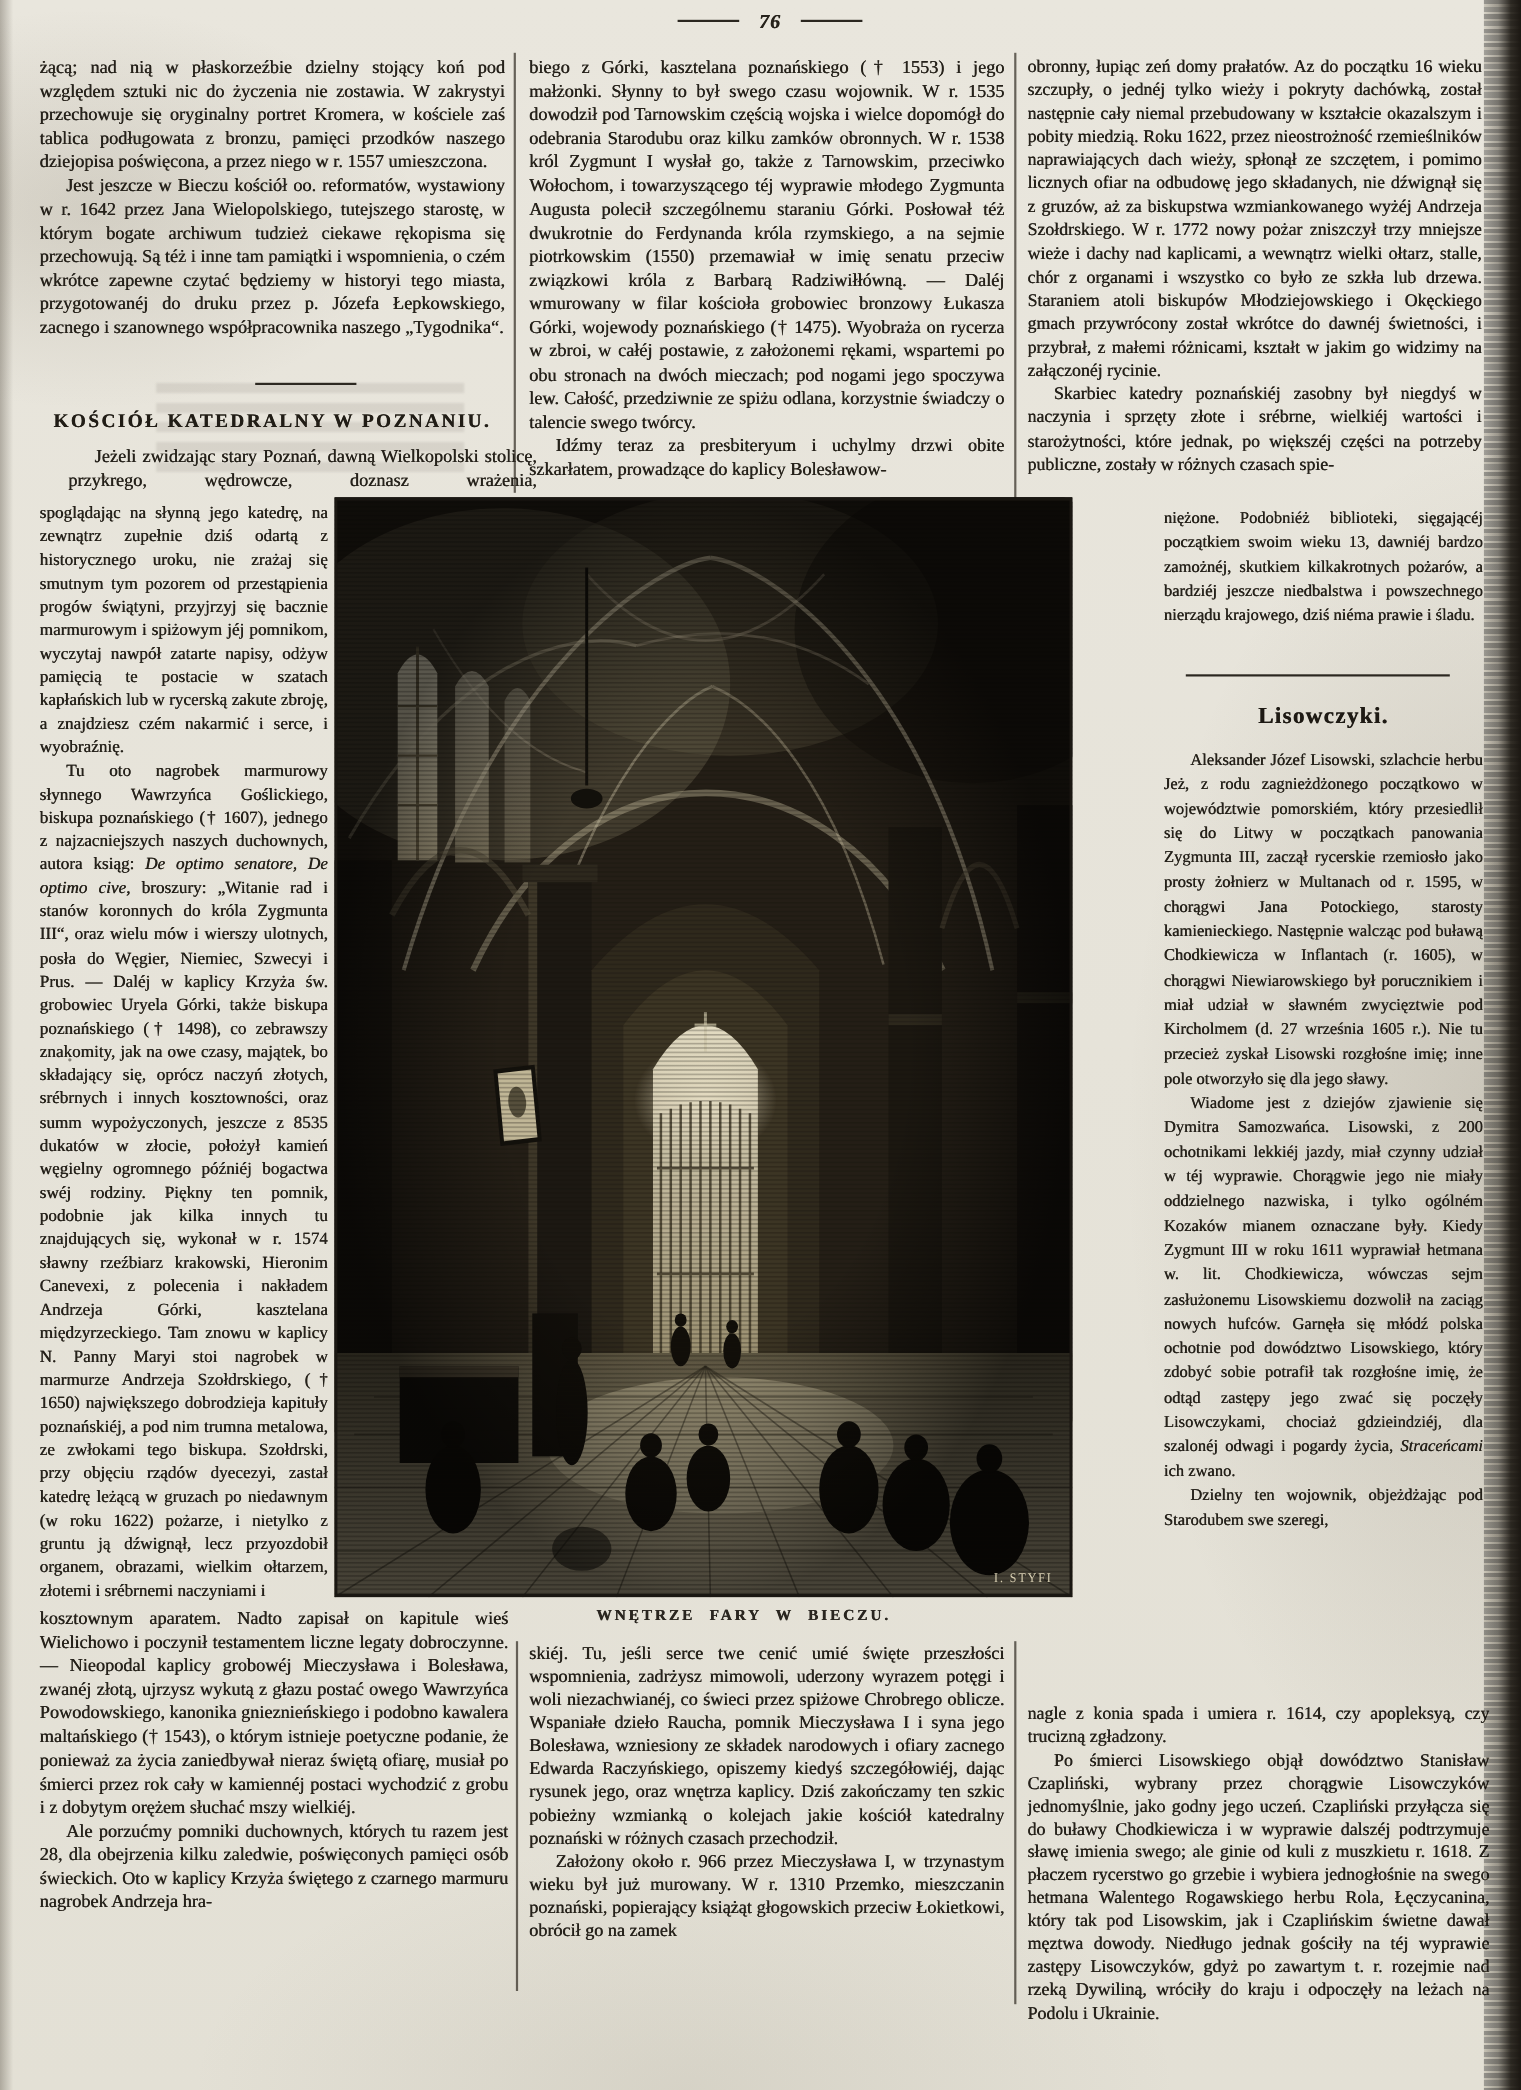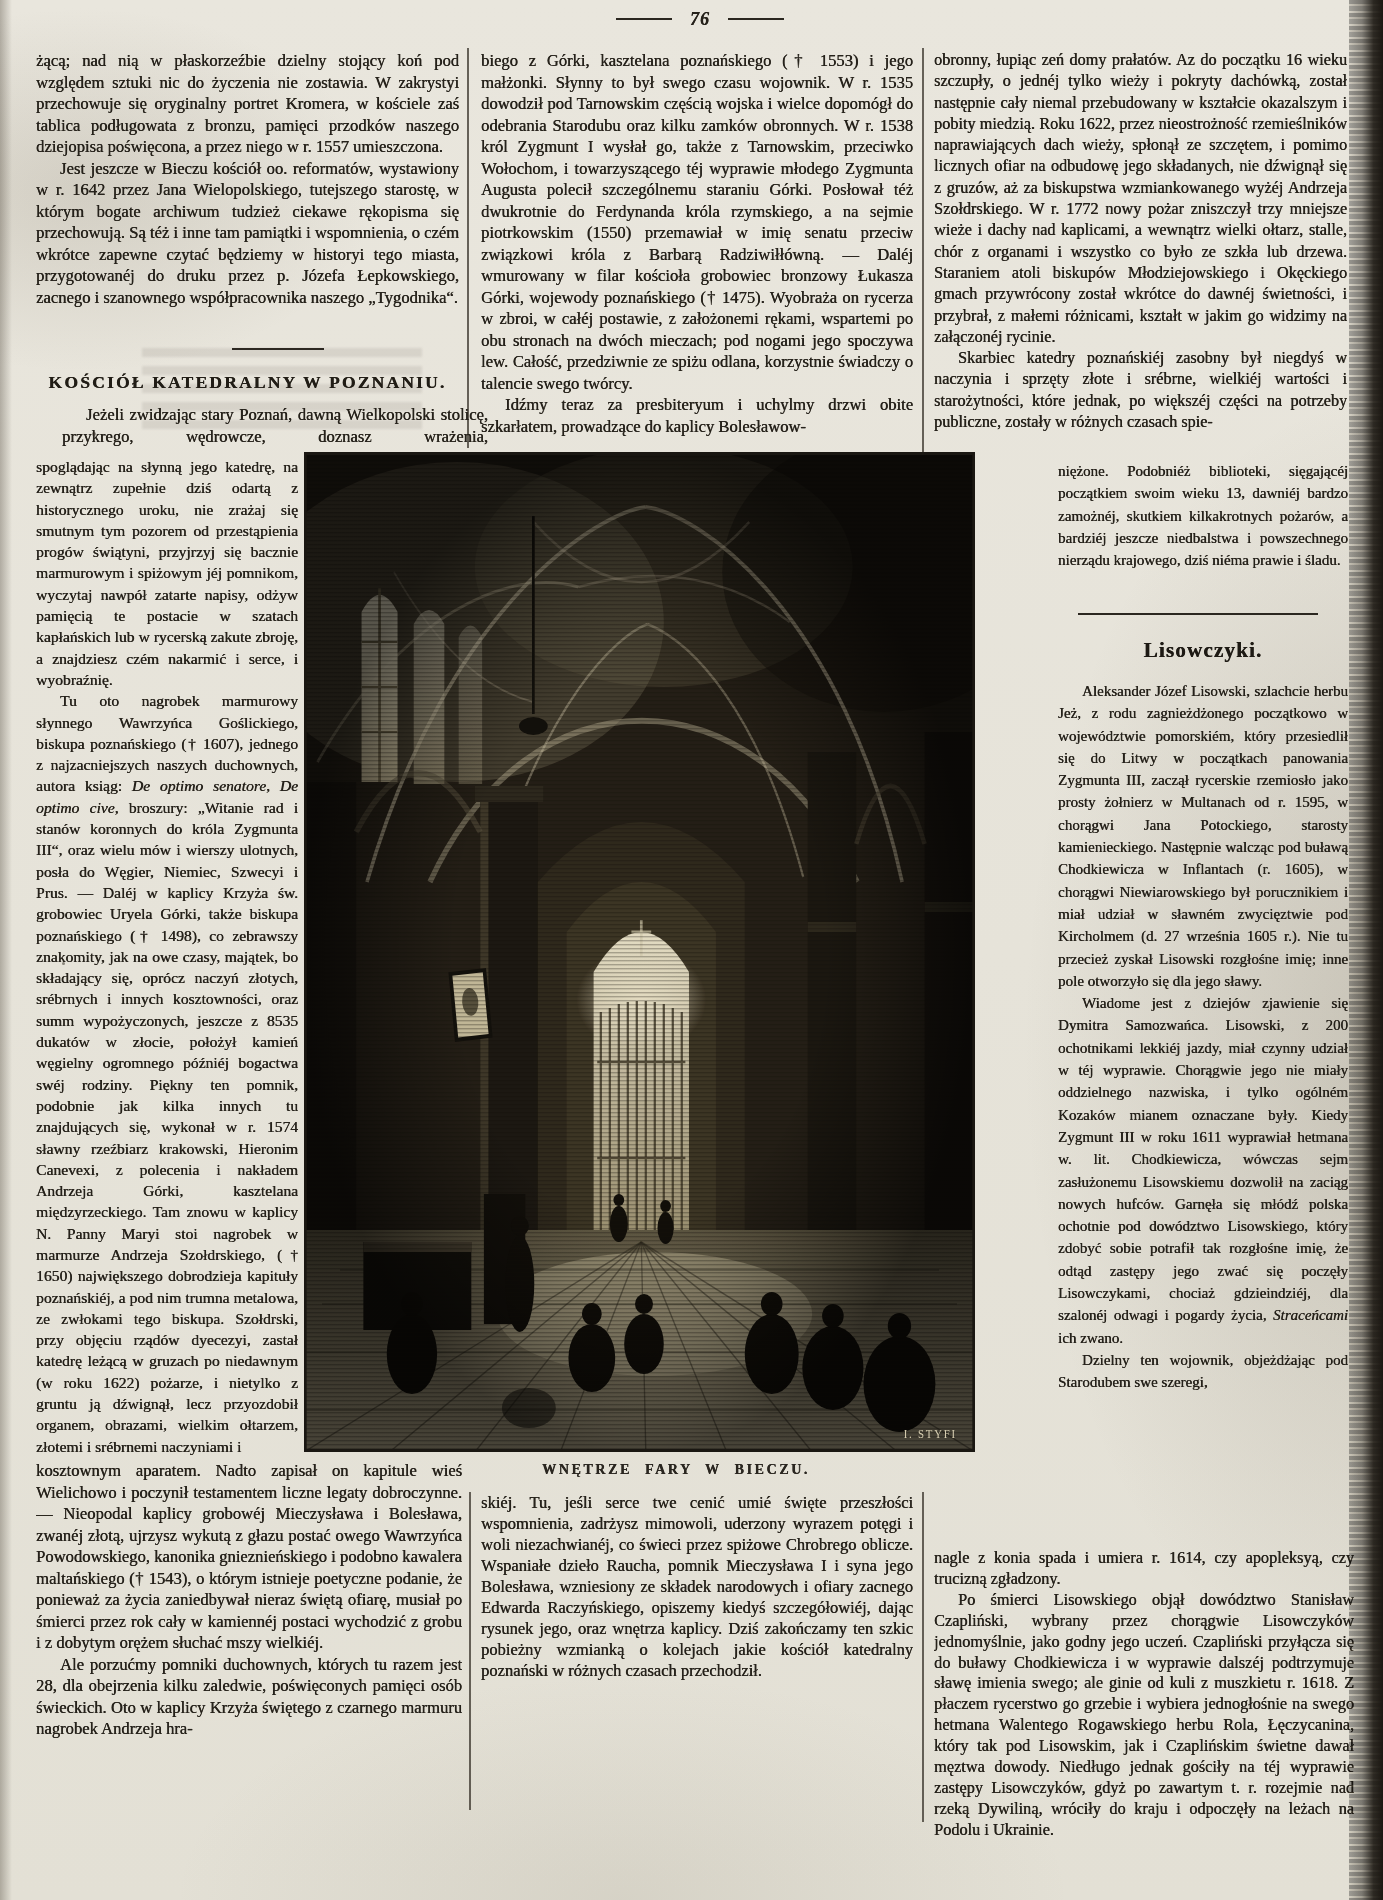--- a/index.html
+++ b/index.html
@@ -272,20 +272,21 @@
       <rect width="746" height="1000" fill="url(#gVig)"></rect>
       <rect x="1.5" y="1.5" width="743" height="997" fill="none" stroke="#1a1712" stroke-width="3"></rect>
       <text x="726" y="986" text-anchor="end" font-size="12" letter-spacing="2" fill="#d8cfb2">I. STYFI</text>
     </svg>
   </div>
 
   <div class="caption" style="left:304px;top:1462px;width:744px;">WNĘTRZE FARY W BIECZU.</div>
 
   <div class="block c2b txt" style="left:481px;top:1492px;width:432px;height:330px;">
     <p>skiéj. Tu, jeśli serce twe cenić umié święte przeszłości wspomnienia, zadrżysz mimowoli, uderzony wyrazem potęgi i woli niezachwianéj, co świeci przez spiżowe Chrobrego oblicze. Wspaniałe dzieło Raucha, pomnik Mieczysława I i syna jego Bolesława, wzniesiony ze składek narodowych i ofiary zacnego Edwarda Raczyńskiego, opiszemy kiedyś szczegółowiéj, dając rysunek jego, oraz wnętrza kaplicy. Dziś zakończamy ten szkic pobieżny wzmianką o kolejach jakie kościół katedralny poznański w różnych czasach przechodził.</p>
+    <p class="ind">Założony około r. 966 przez Mieczysława I, w trzynastym wieku był już murowany. W r. 1310 Przemko, mieszczanin poznański, popierający książąt głogowskich przeciw Łokietkowi, obrócił go na zamek</p>
   </div>
 
   <div class="block c3t txt" style="left:934px;top:50px;width:413px;height:408px;">
     <p>obronny, łupiąc zeń domy prałatów. Az do początku 16 wieku szczupły, o jednéj tylko wieży i pokryty dachówką, został następnie cały niemal przebudowany w kształcie okazalszym i pobity miedzią. Roku 1622, przez nieostrożność rzemieślników naprawiających dach wieży, spłonął ze szczętem, i pomimo licznych ofiar na odbudowę jego składanych, nie dźwignął się z gruzów, aż za biskupstwa wzmiankowanego wyżéj Andrzeja Szołdrskiego. W r. 1772 nowy pożar zniszczył trzy mniejsze wieże i dachy nad kaplicami, a wewnątrz wielki ołtarz, stalle, chór z organami i wszystko co było ze szkła lub drzewa. Staraniem atoli biskupów Młodziejowskiego i Okęckiego gmach przywrócony został wkrótce do dawnéj świetności, i przybrał, z małemi różnicami, kształt w jakim go widzimy na załączonéj rycinie.</p>
     <p class="ind">Skarbiec katedry poznańskiéj zasobny był niegdyś w naczynia i sprzęty złote i srébrne, wielkiéj wartości i starożytności, które jednak, po większéj części na potrzeby publiczne, zostały w różnych czasach spie-</p>
   </div>
 
   <div class="block c3n txt" style="left:1058px;top:460px;width:290px;height:142px;">
     <p>niężone. Podobniéż biblioteki, sięgającéj początkiem swoim wieku 13, dawniéj bardzo zamożnéj, skutkiem kilkakrotnych pożarów, a bardziéj jeszcze niedbalstwa i powszechnego nierządu krajowego, dziś niéma prawie i śladu.</p>
   </div>

